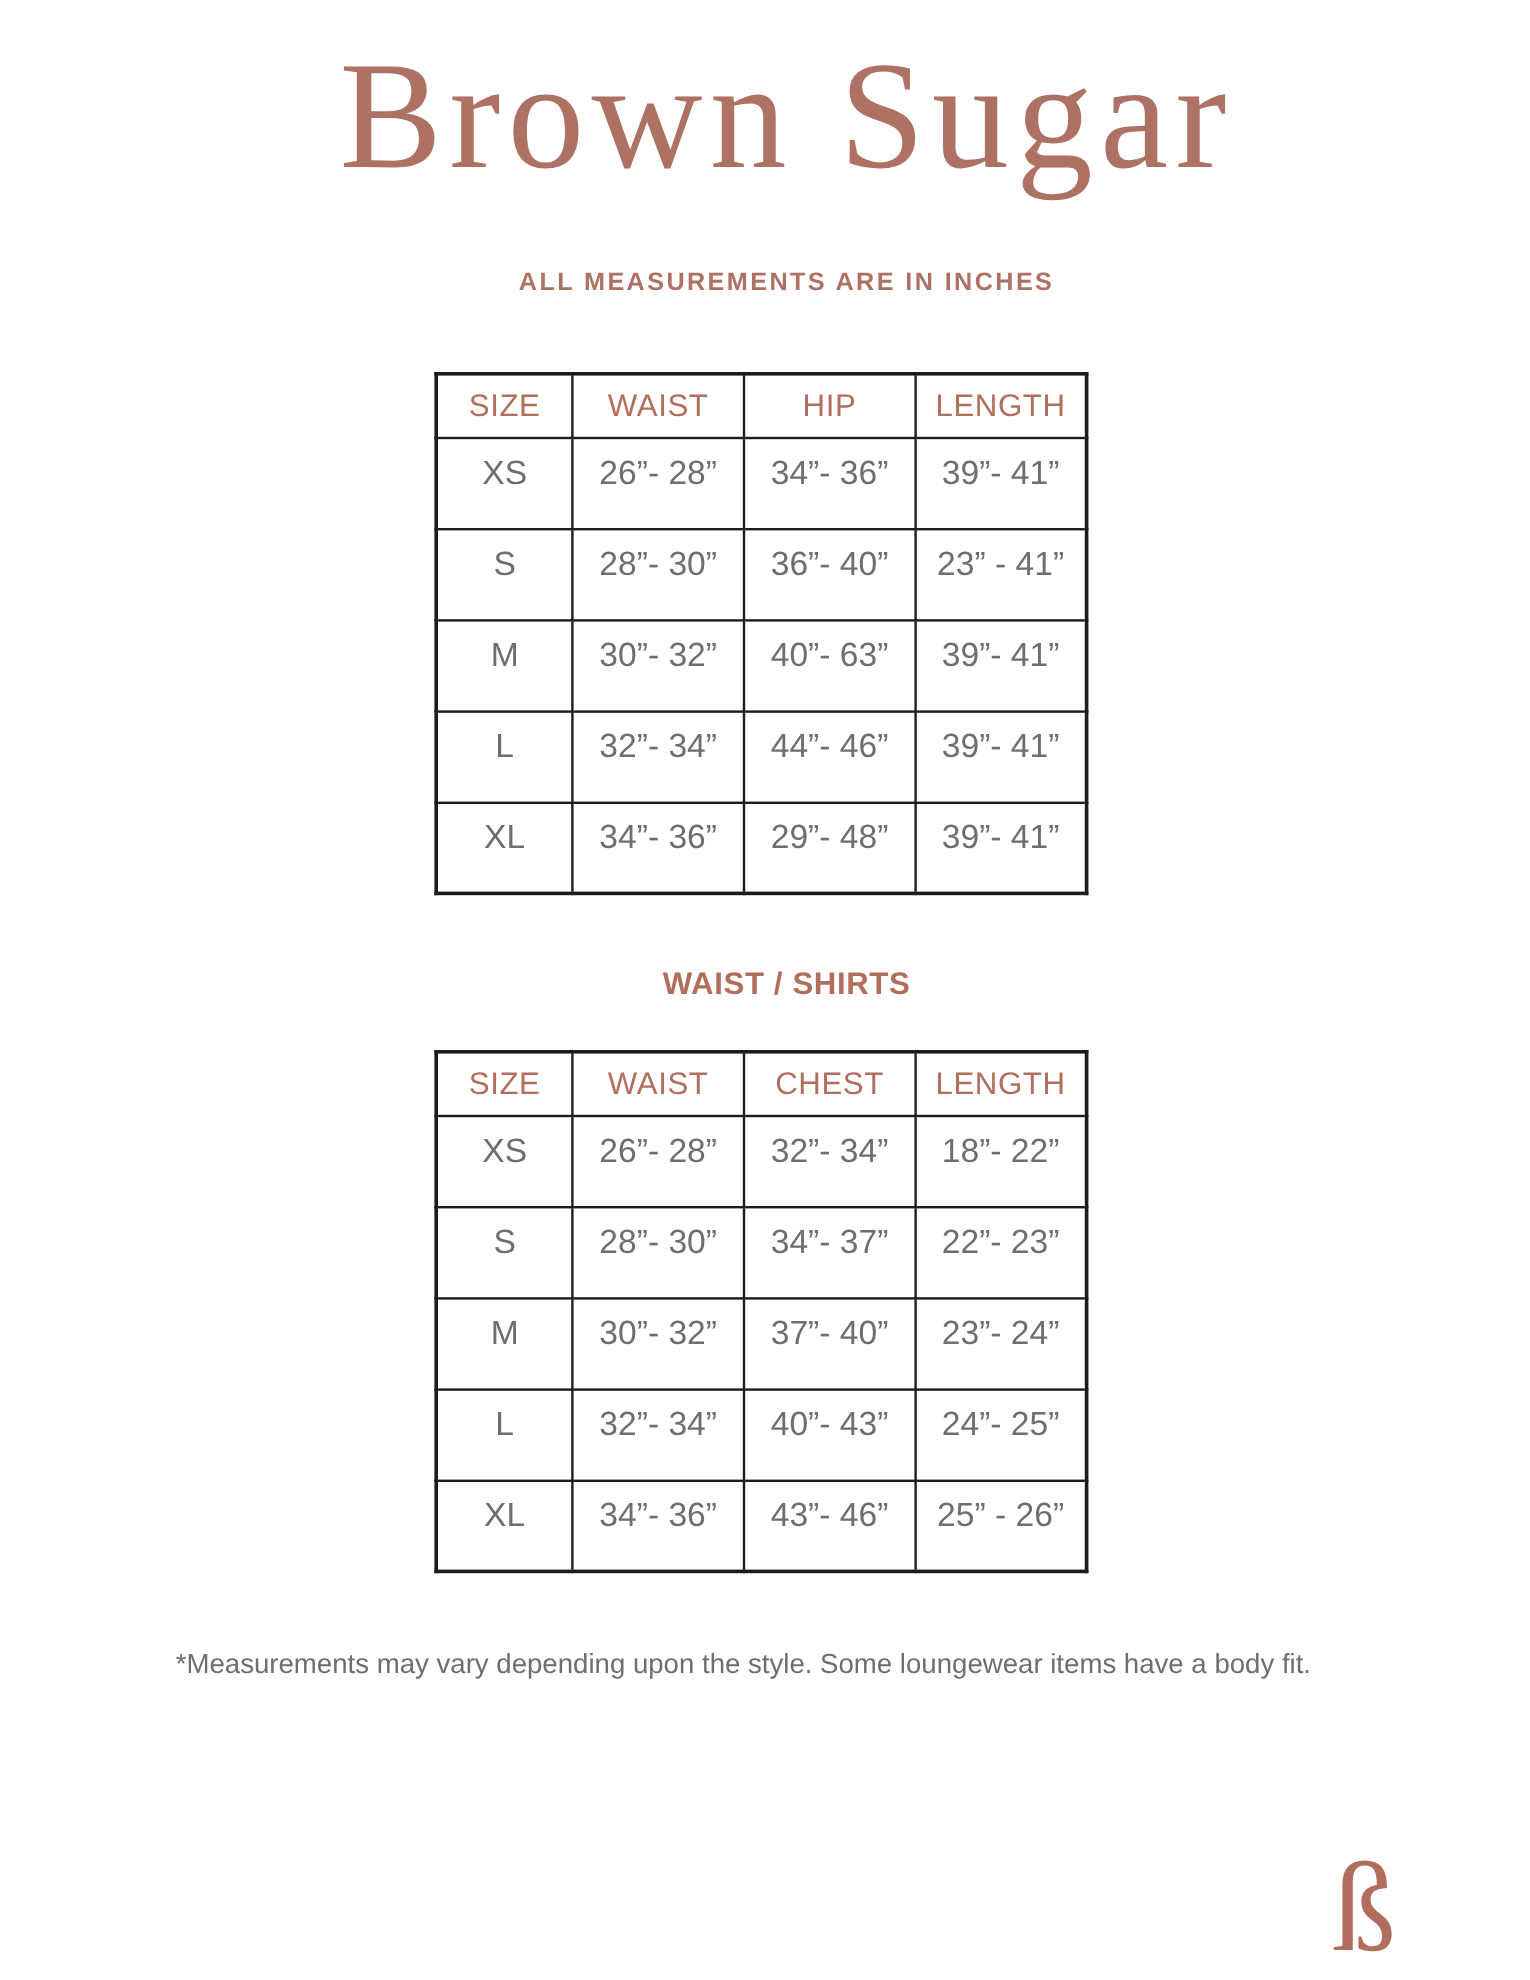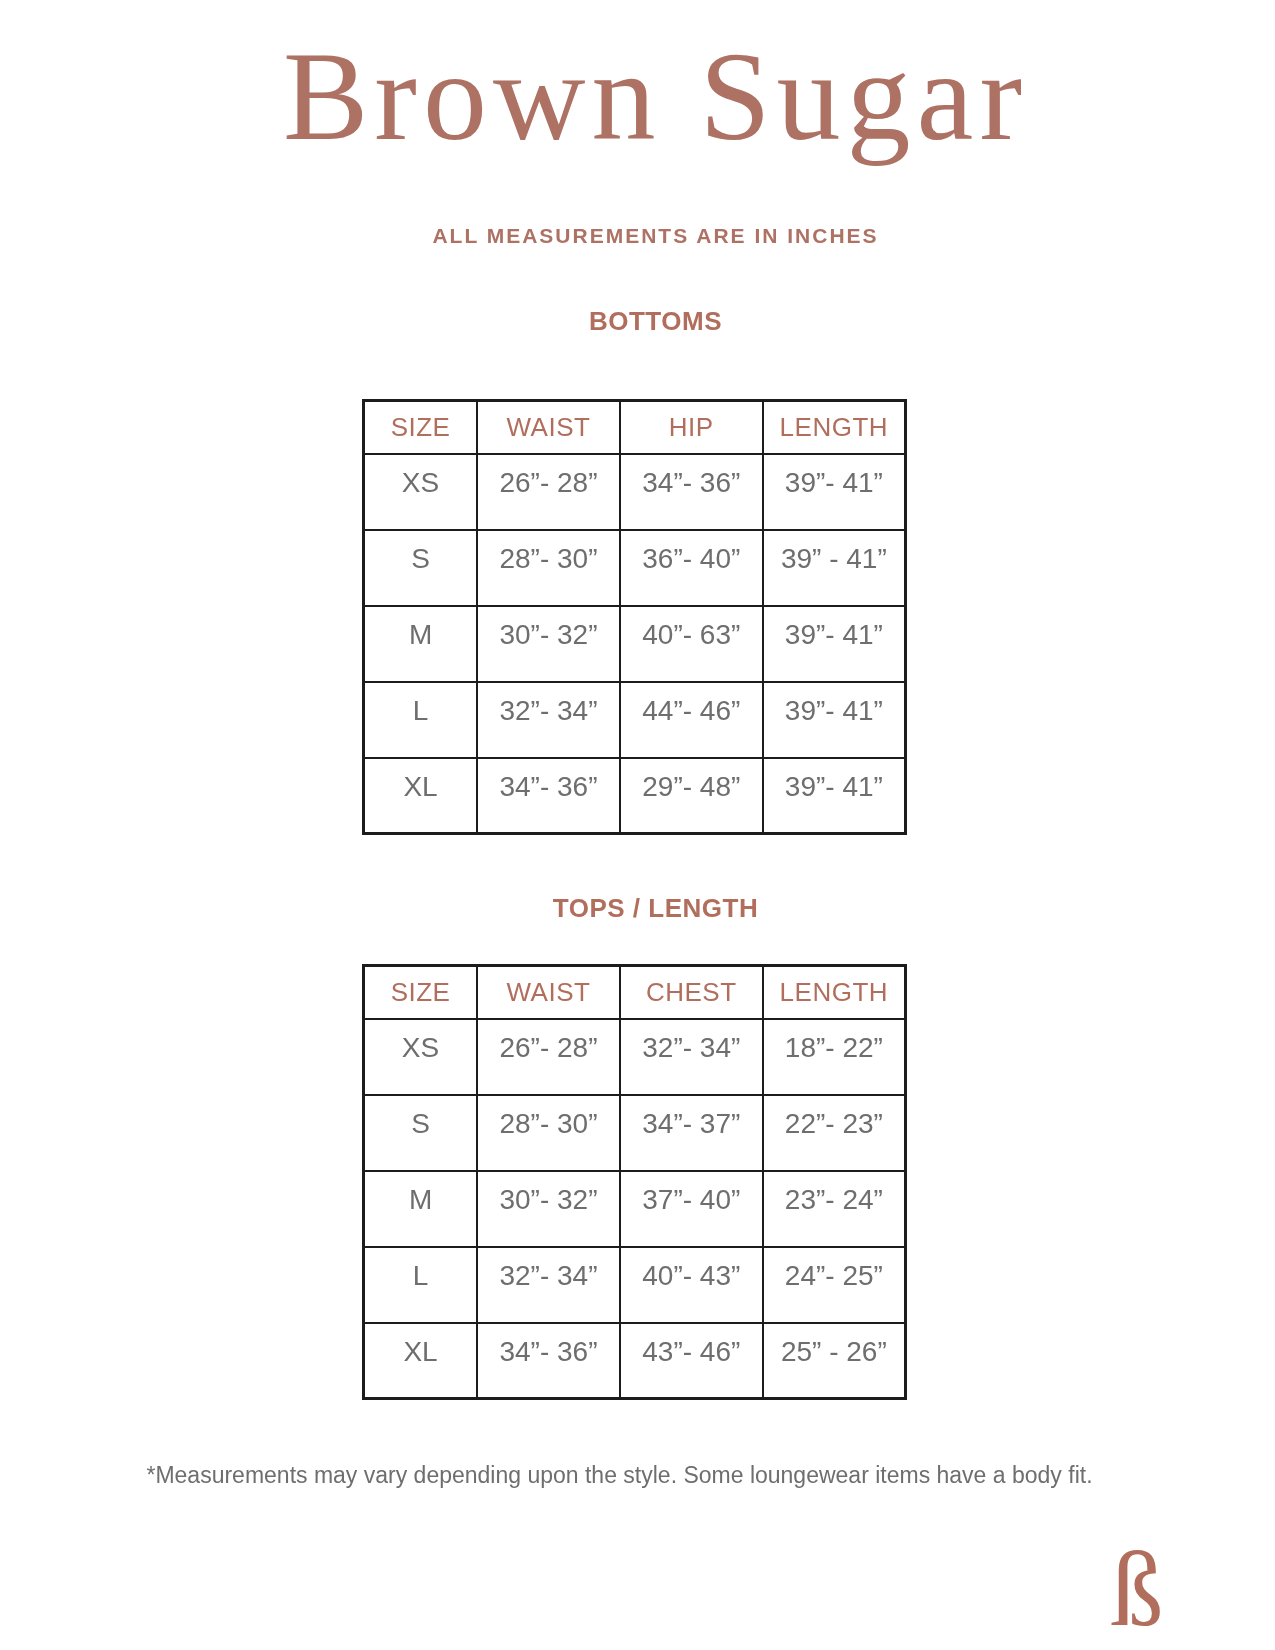--- a/index.html
+++ b/index.html
@@ -101,21 +101,20 @@
 </style>
 </head>
 <body>
 
 <div class="page">
 
   <h1 class="brand-title">Brown Sugar</h1>
 
   <div class="subtitle">ALL MEASUREMENTS ARE IN INCHES</div>
 
-  <h2 class="section-title bottoms">BOTTOMS</h2>
 
   <table class="size-table first">
     <colgroup>
       <col class="c-size">
         <col class="c-meas">
         <col class="c-meas">
         <col class="c-meas">
     </colgroup>
     <thead>
       <tr>
@@ -129,21 +128,21 @@
         <tr>
           <td>XS</td>
           <td>26”- 28”</td>
           <td>34”- 36”</td>
           <td>39”- 41”</td>
         </tr>
         <tr>
           <td>S</td>
           <td>28”- 30”</td>
           <td>36”- 40”</td>
-          <td>39” - 41”</td>
+          <td>23” - 41”</td>
         </tr>
         <tr>
           <td>M</td>
           <td>30”- 32”</td>
           <td>40”- 63”</td>
           <td>39”- 41”</td>
         </tr>
         <tr>
           <td>L</td>
           <td>32”- 34”</td>
@@ -152,21 +151,21 @@
         </tr>
         <tr>
           <td>XL</td>
           <td>34”- 36”</td>
           <td>29”- 48”</td>
           <td>39”- 41”</td>
         </tr>
       </tbody>
   </table>
 
-  <h2 class="section-title tops">TOPS / LENGTH</h2>
+  <h2 class="section-title tops">WAIST / SHIRTS</h2>
 
   <table class="size-table second">
     <colgroup>
       <col class="c-size">
         <col class="c-meas">
         <col class="c-meas">
         <col class="c-meas">
     </colgroup>
     <thead>
       <tr>

